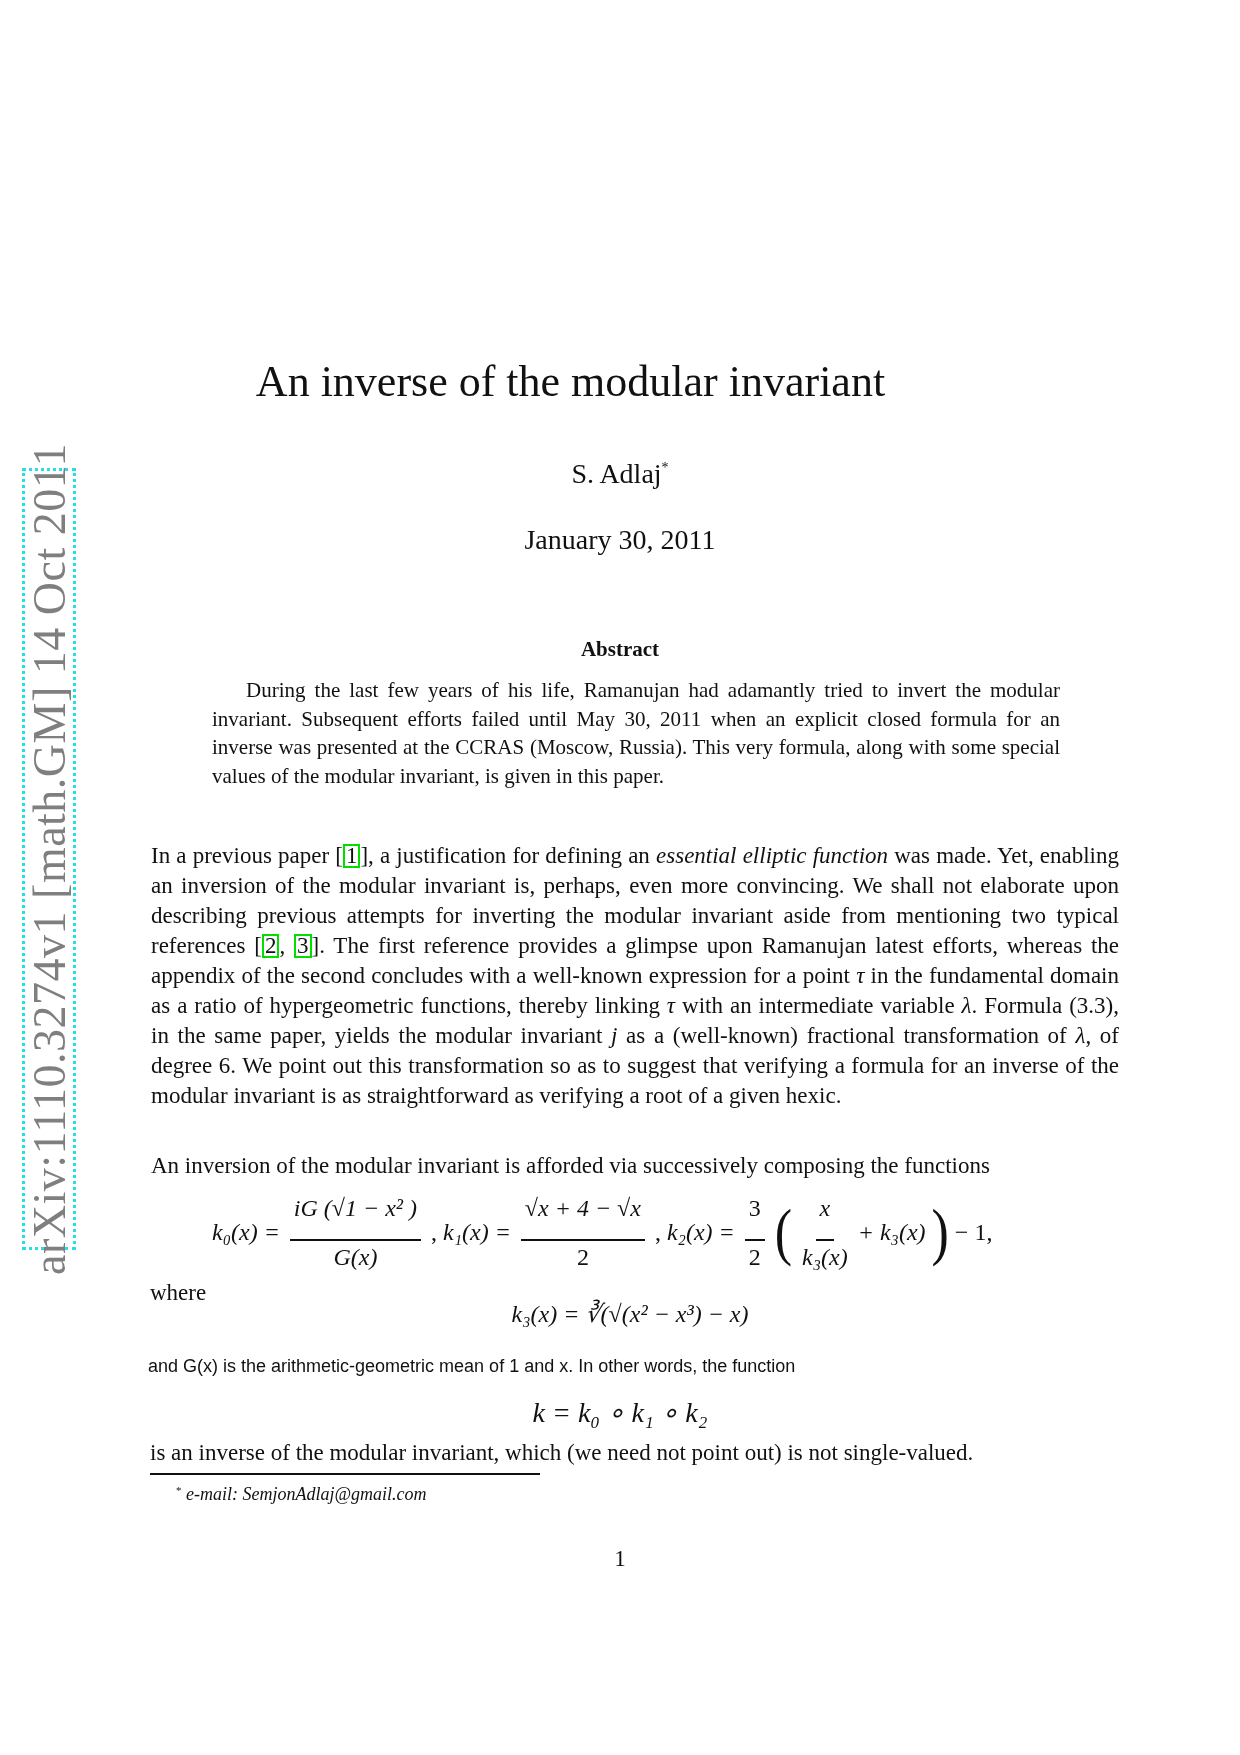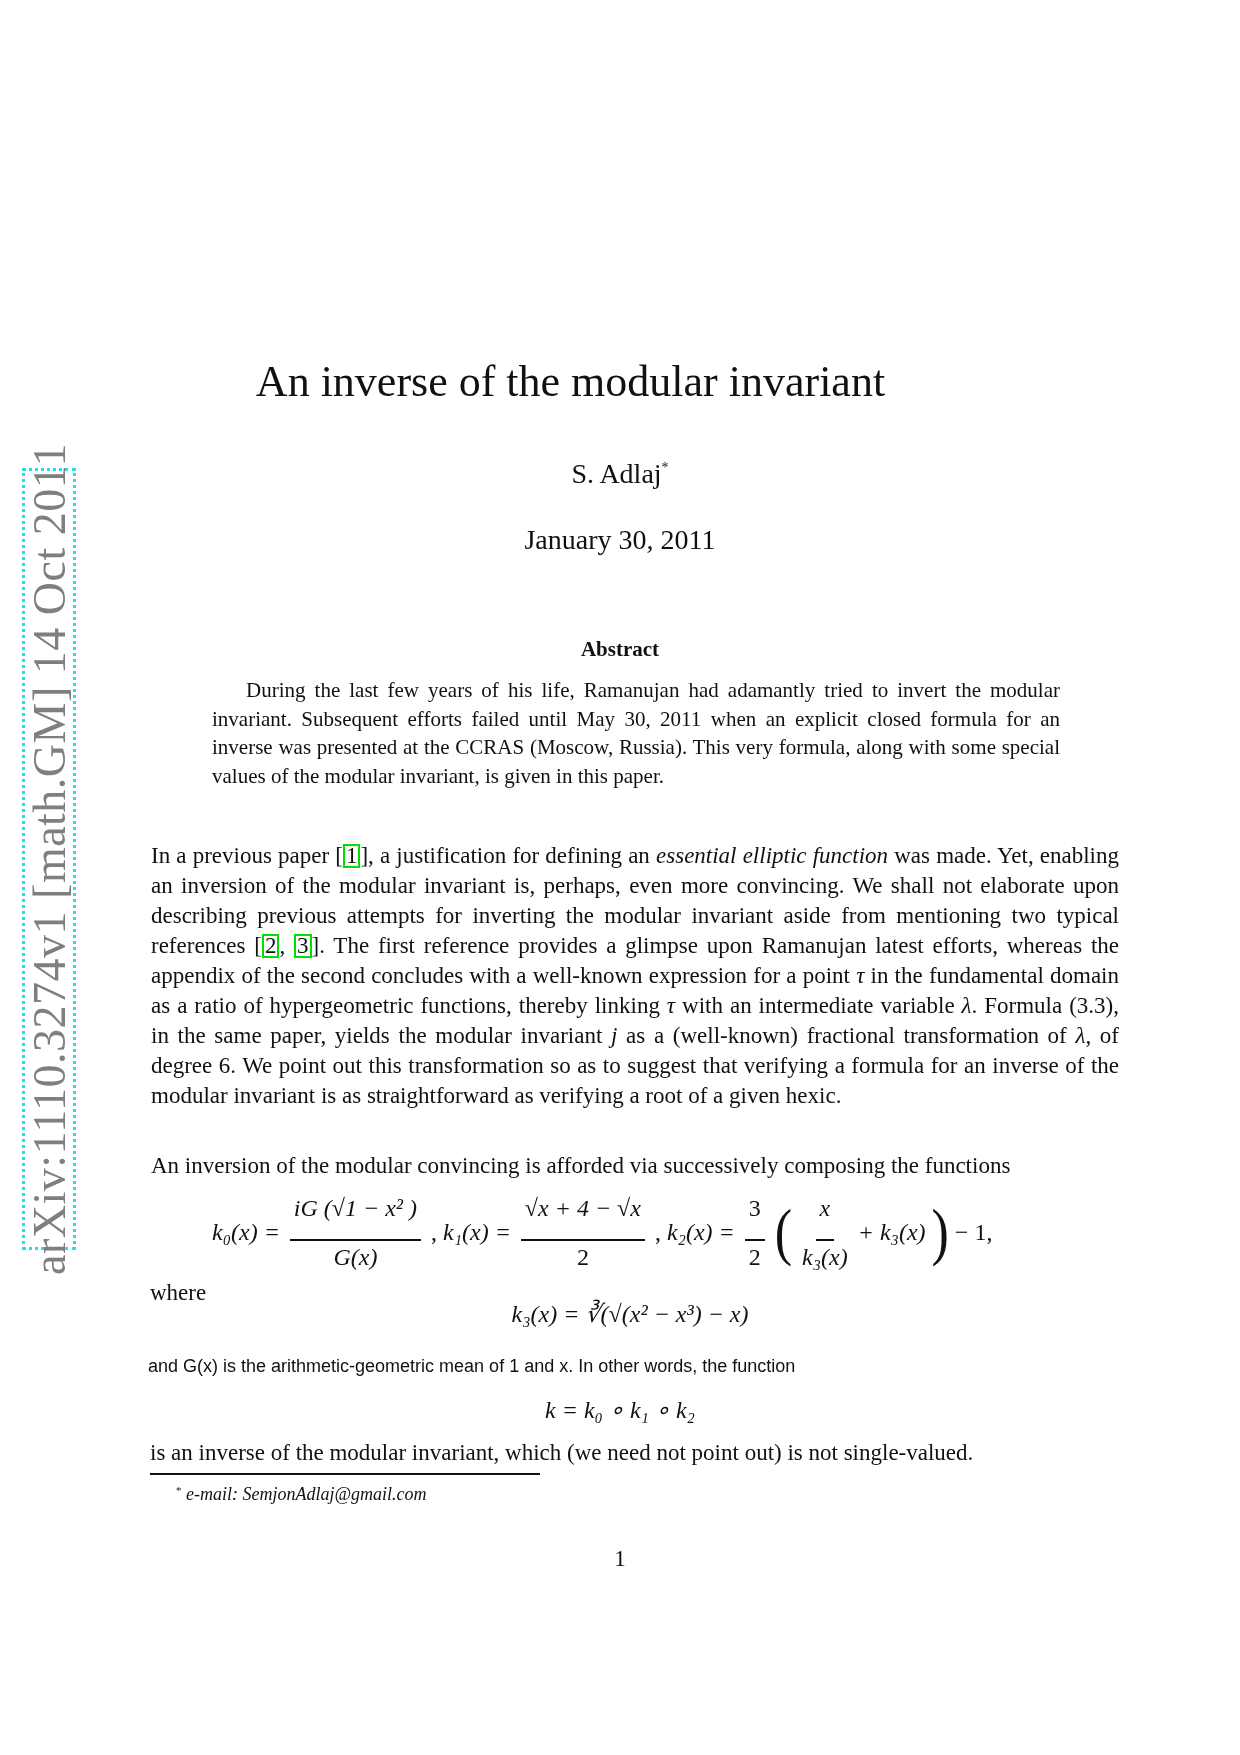--- a/index.html
+++ b/index.html
@@ -45,21 +45,21 @@
   .frac { display:inline-flex; flex-direction:column; align-items:center; vertical-align:middle; margin:0 4px; }
   .frac .num { padding:0 4px 17px; border-bottom:2px solid #111; }
   .frac .den { padding-top:3px; }
   .big-paren { font-size:52px; line-height:1; transform:scaleY(1.2); display:inline-block; }
 
   .where { left:150px; top:1280px; font-family:"Liberation Serif",serif; font-size:23px; }
   .k3 { left:10px; width:1240px; top:1300px; text-align:center;
         font-family:"Liberation Serif",serif; font-size:24px; }
   .line-and { left:148px; top:1356px; font-family:Liberation Sans, sans-serif; font-size:18px; }
   .kcomp { left:0; width:1240px; top:1396px; text-align:center;
-           font-family:"Liberation Serif",serif; font-size:24px; }
+           font-family:"Liberation Serif",serif; font-size:28px; }
   .line-is { left:150px; top:1440px; width:970px; font-family:"Liberation Serif",serif; font-size:23px; }
 
   .fn-rule { left:150px; top:1473px; width:390px; height:0; border-top:2px solid #111; }
   .footnote { left:176px; top:1484px; font-family:"Liberation Serif",serif; font-size:18px; font-style:italic; }
   .footnote sup { font-style:normal; font-size:11px; vertical-align:top; }
   .page-num { left:0; width:1240px; top:1546px; text-align:center;
               font-family:"Liberation Serif",serif; font-size:23px; }
 </style>
 </head>
 <body>
@@ -75,21 +75,21 @@
 <div class="abs abstract-head">Abstract</div>
 <div class="abs abstract-body">
   <p>During the last few years of his life, Ramanujan had adamantly tried to invert the modular invariant. Subsequent efforts failed until May 30, 2011 when an explicit closed formula for an inverse was presented at the CCRAS (Moscow, Russia). This very formula, along with some special values of the modular invariant, is given in this paper.</p>
 </div>
 
 <div class="abs body-text p1">
   <p><span>In a previous paper </span>[<span class="cite">1</span>]<span>, a justification for defining an </span><i>essential elliptic function</i><span> was made. Yet, enabling an inversion of the modular invariant is, perhaps, even more convincing. We shall not elaborate upon describing previous attempts for inverting the modular invariant aside from mentioning two typical references </span>[<span class="cite">2</span><span>, </span><span class="cite">3</span>]<span>. The first reference provides a glimpse upon Ramanujan latest efforts, whereas the appendix of the second concludes with a well-known expression for a point </span><i class="m">τ</i><span> in the fundamental domain as a ratio of hypergeometric functions, thereby linking </span><i class="m">τ</i><span> with an intermediate variable </span><i class="m">λ</i><span>. Formula (3.3), in the same paper, yields the modular invariant </span><i class="m">j</i><span> as a (well-known) fractional transformation of </span><i class="m">λ</i><span>, of degree 6. We point out this transformation so as to suggest that verifying a formula for an inverse of the modular invariant is as straightforward as verifying a root of a given hexic.</span></p>
 </div>
 
 <div class="abs body-text p2">
-  <p>An inversion of the modular convincing is afforded via successively composing the functions</p>
+  <p>An inversion of the modular invariant is afforded via successively composing the functions</p>
 </div>
 
 <div class="abs formula">
   <i>k₀(x) =</i>
   <span class="frac">
     <i class="num">iG (√1 − x² )</i>
     <i class="den">G(x)</i>
   </span>
     <span>,</span>
   <i>k₁(x) =</i>

